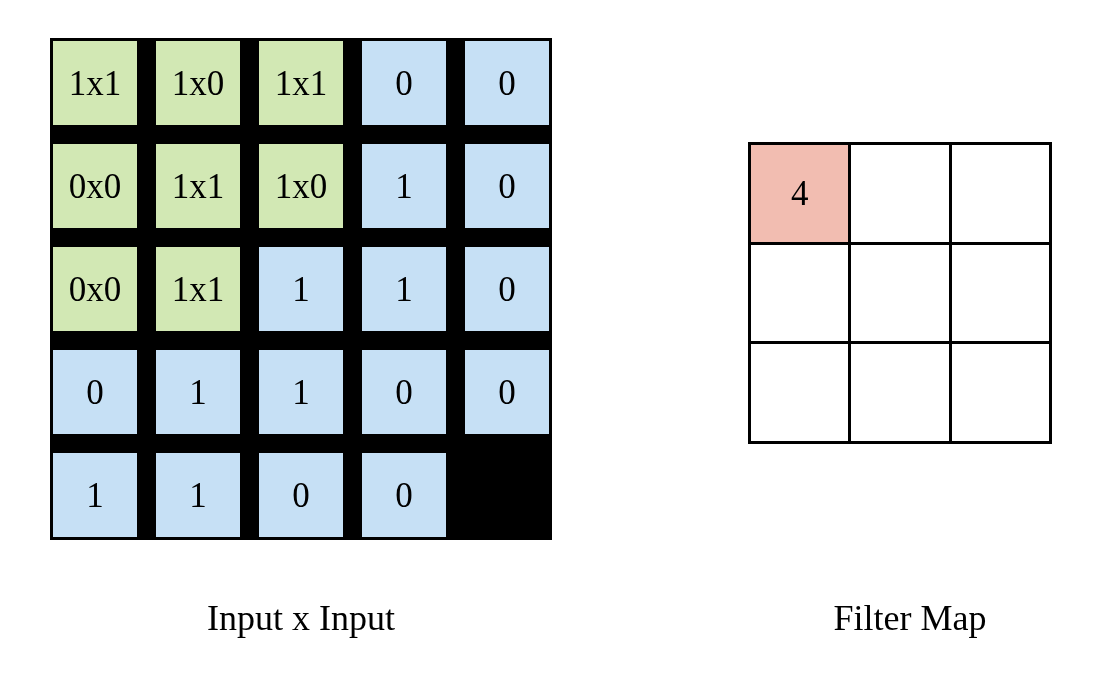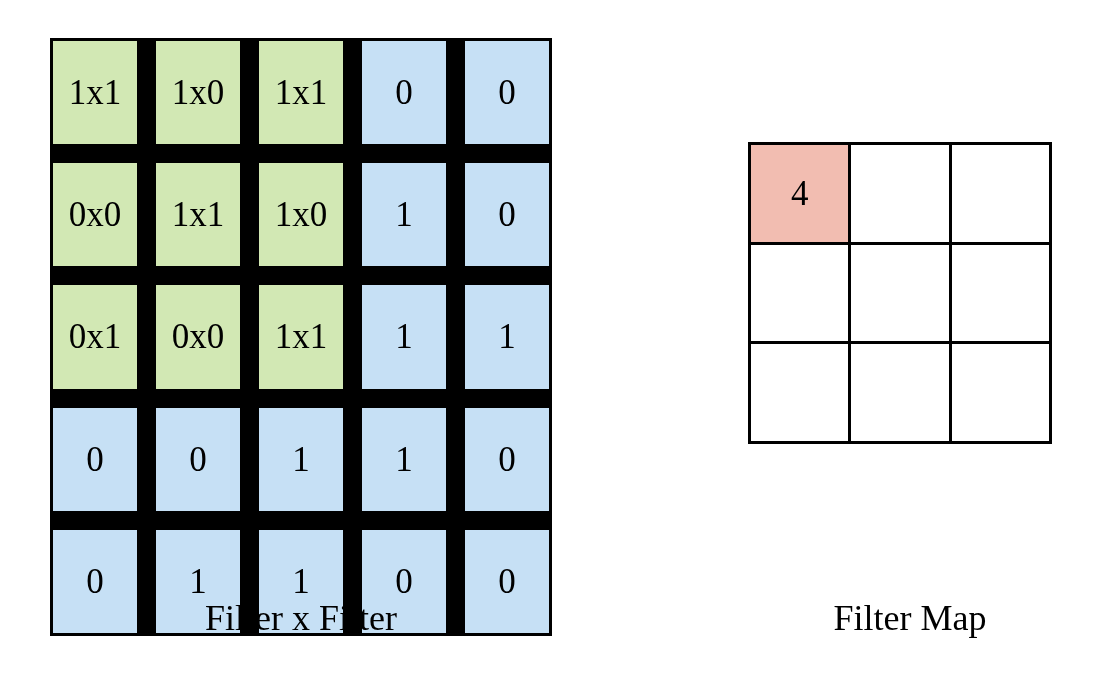--- a/index.html
+++ b/index.html
@@ -15,21 +15,21 @@
     font-family: "Liberation Serif", "DejaVu Serif", serif;
     color: #000000;
   }
 
   
   #input-grid {
     position: absolute;
     left: 50px;
     top: 38px;
     width: 502px;
-    height: 598px;
+    height: 502px;
     display: grid;
     grid-template-columns: repeat(5, 1fr);
     grid-template-rows: repeat(5, 1fr);
     background: #000000;
     gap: 19px;
     border: 3px solid #000000;
     box-sizing: border-box;
   }
   #input-grid .cell {
     display: flex;
@@ -101,21 +101,20 @@
     <div class="cell green">1x1</div>
     <div class="cell green">1x0</div>
     <div class="cell green">1x1</div>
     <div class="cell">0</div>
     <div class="cell">0</div>
     <div class="cell green">0x0</div>
     <div class="cell green">1x1</div>
     <div class="cell green">1x0</div>
     <div class="cell">1</div>
     <div class="cell">0</div>
-    <div class="cell green">0x1</div>
     <div class="cell green">0x0</div>
     <div class="cell green">1x1</div>
     <div class="cell">1</div>
     <div class="cell">1</div>
     <div class="cell">0</div>
     <div class="cell">0</div>
     <div class="cell">1</div>
     <div class="cell">1</div>
     <div class="cell">0</div>
     <div class="cell">0</div>
@@ -130,15 +129,15 @@
     <div class="cell"></div>
     <div class="cell"></div>
     <div class="cell"></div>
     <div class="cell"></div>
     <div class="cell"></div>
     <div class="cell"></div>
     <div class="cell"></div>
     <div class="cell"></div>
   </div>
 
-<div class="caption" id="input-caption">Filter x Filter</div>
+<div class="caption" id="input-caption">Input x Input</div>
 
 <div class="caption" id="feature-map-caption">Filter Map</div>
 
 </body></html>

